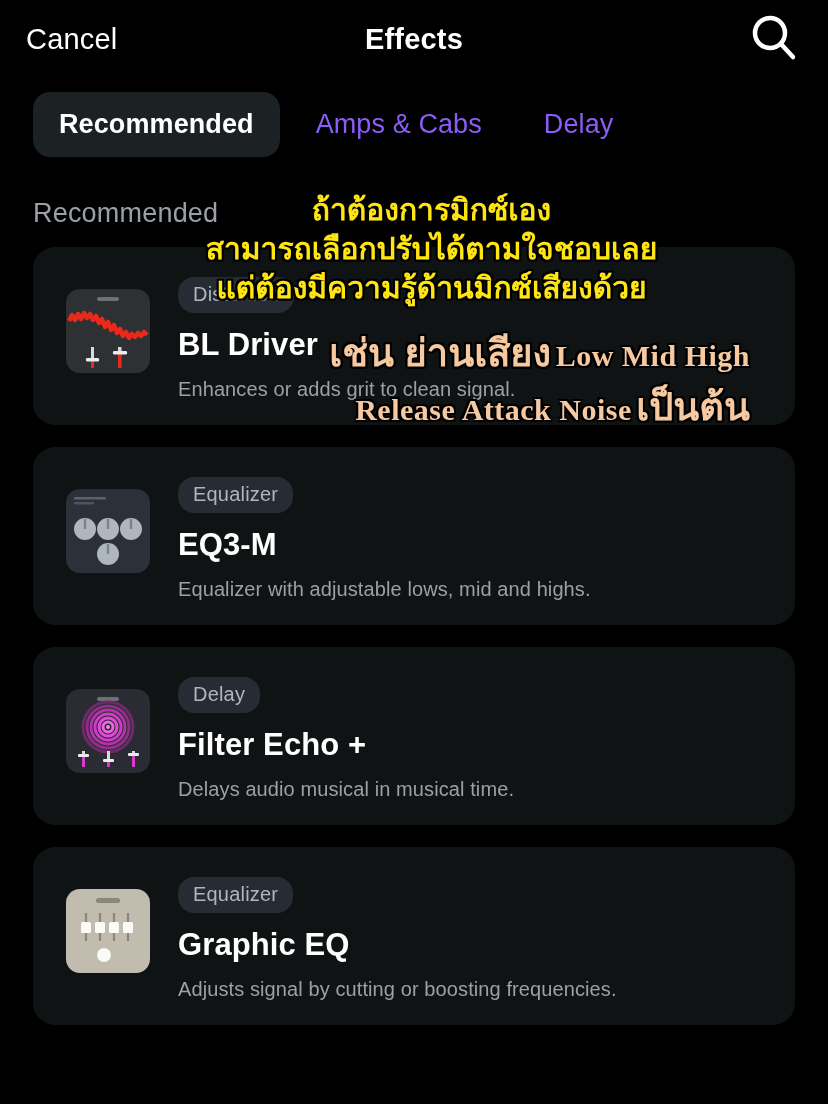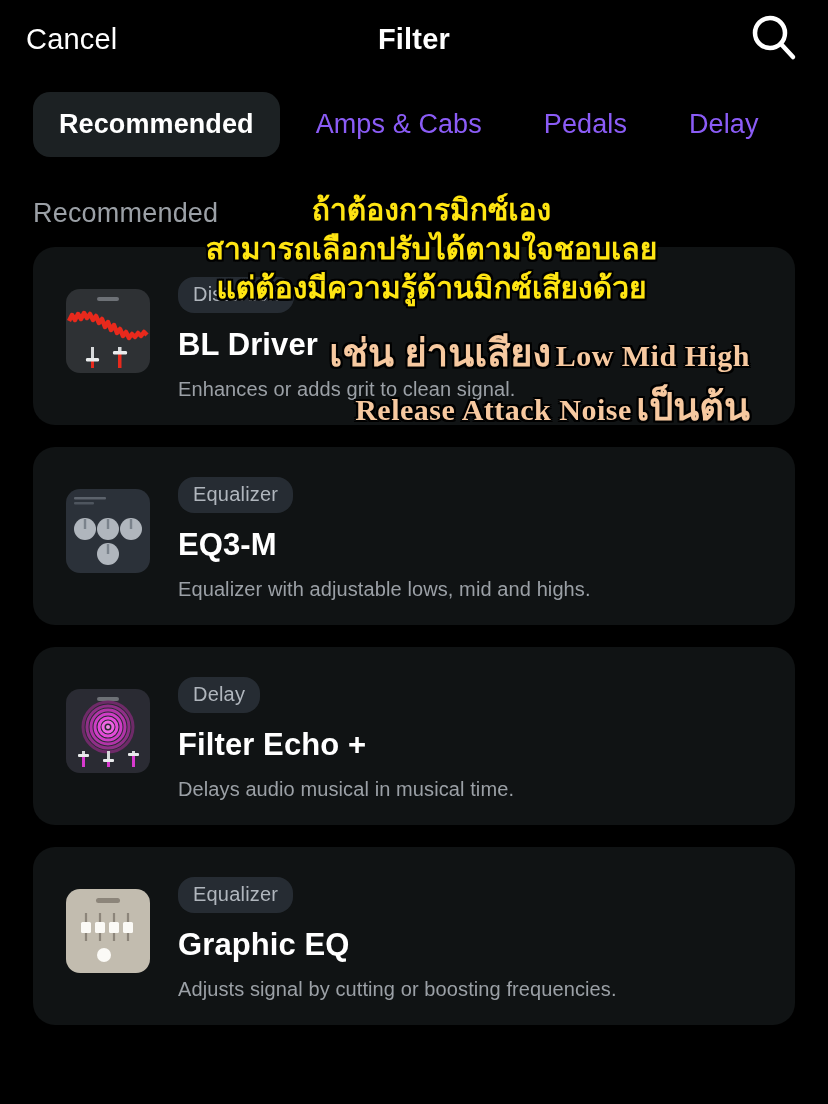--- a/index.html
+++ b/index.html
@@ -181,33 +181,32 @@
   }
   .orange-block .row { white-space: nowrap; padding-left: 44px; }
   .or-thai { font-size: 38px; }
   .or-eng  { font-size: 30px; font-family: "Liberation Serif", serif; font-weight: 700; letter-spacing: 0.5px; }
 </style>
 </head>
 <body>
 
 <div class="navbar">
   <div class="nav-cancel">Cancel</div>
-  <div class="nav-title">Filter</div>
+  <div class="nav-title">Effects</div>
   <div class="nav-search">
     <svg viewBox="0 0 56 56" fill="none">
       <circle cx="24" cy="22" r="15" stroke="#ffffff" stroke-width="4.5"></circle>
       <line x1="35" y1="33" x2="47" y2="46" stroke="#ffffff" stroke-width="4.5" stroke-linecap="round"></line>
     </svg>
   </div>
 </div>
 
 <div class="tabs">
   <div class="tab active">Recommended</div>
   <div class="tab">Amps &amp; Cabs</div>
-  <div class="tab">Pedals</div>
   <div class="tab">Delay</div>
 </div>
 
 <div class="section-header">Recommended</div>
 
 <div class="card-list">
 
   <div class="effect-card">
     <div class="thumb thumb-bl">
       <svg viewBox="0 0 84 84">

